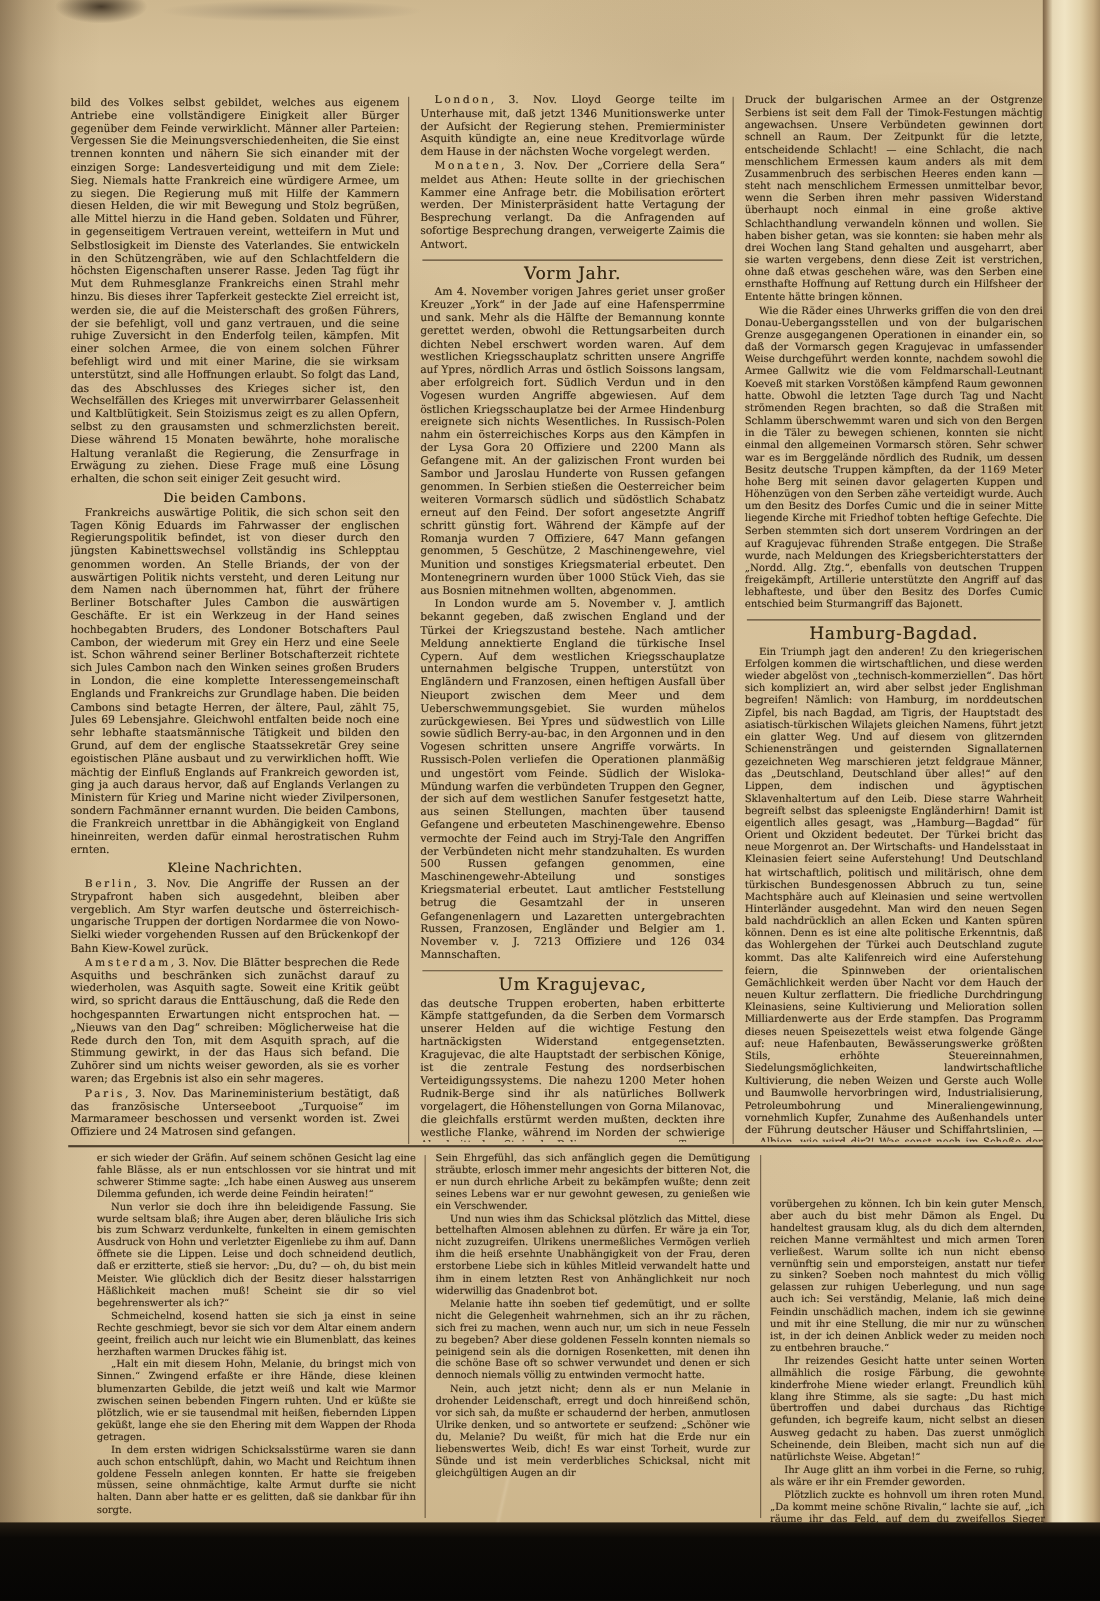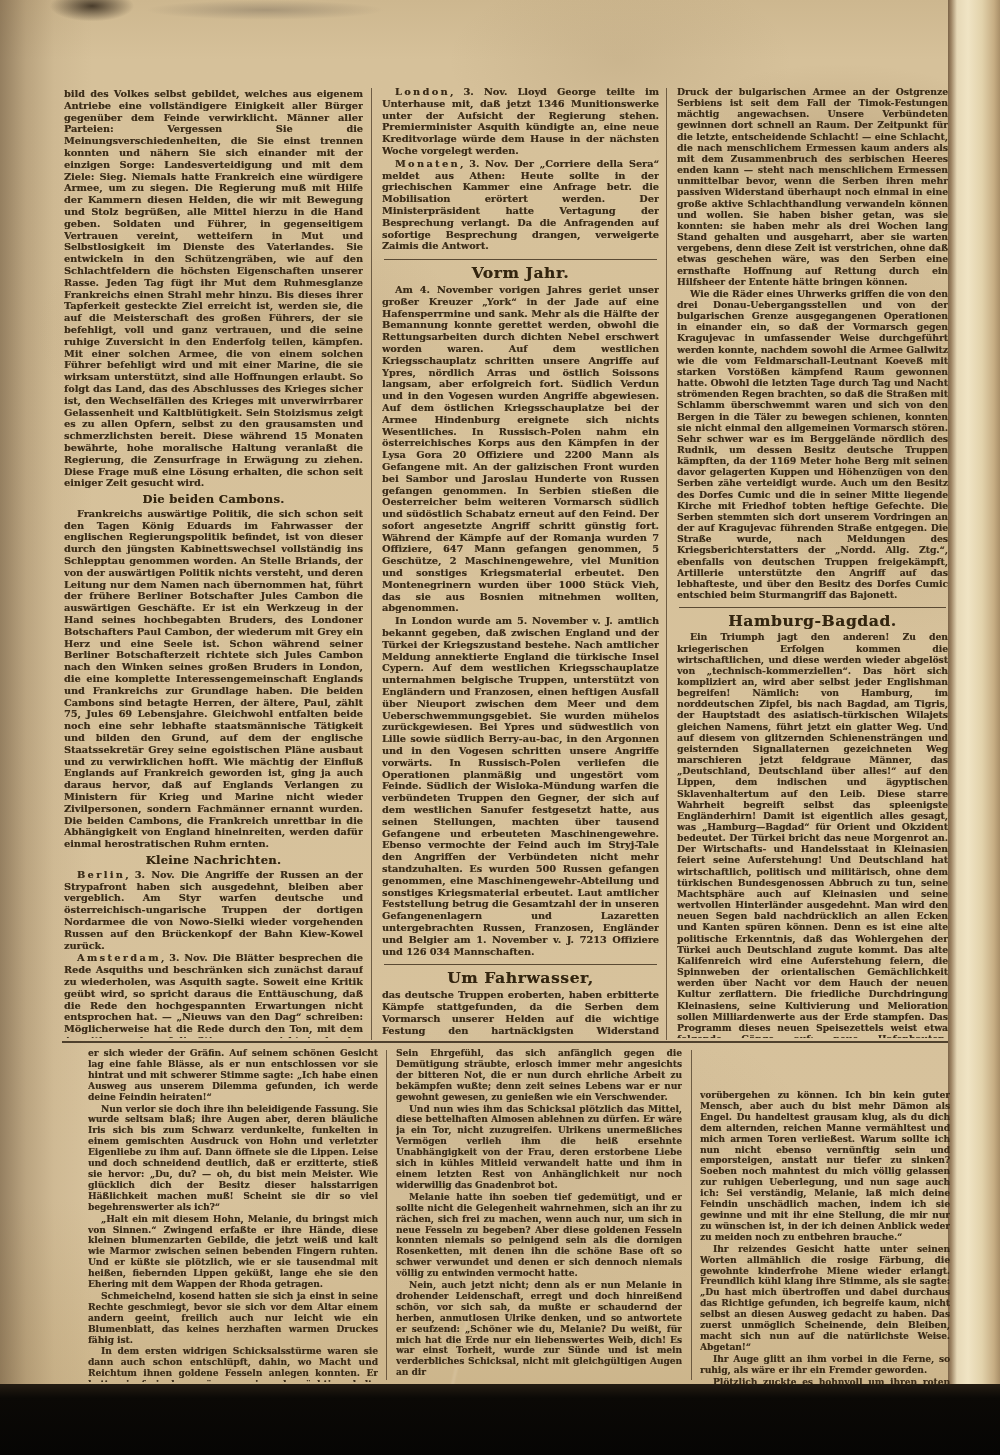--- a/index.html
+++ b/index.html
@@ -32,24 +32,24 @@
        text-shadow:0.2px 0 0 rgba(50,36,20,.55);hyphens:auto;-webkit-hyphens:auto;}
   .fs-a{font-size:9.7px;line-height:11.8px;}
   .fs-b{font-size:9.2px;line-height:11.15px;}
   .fs-c{font-size:9.0px;line-height:10.9px;}
   #tc1{left:64px;top:88px;width:299px;height:950px;}
   #tc2{left:382px;top:86px;width:277px;height:952px;}
   #tc3{left:677px;top:86px;width:271px;height:952px;}
   #fc1{left:88px;top:1048px;width:290px;height:334px;}
   #fc2{left:396px;top:1048px;width:286px;height:334px;}
   #fc3{left:700px;top:1048px;width:250px;height:334px;margin-top:42px;}
-  .para{margin:0 0 1px;text-indent:13px;font-weight:bold;}
+  .para{margin:0 0 1px;text-indent:13px;}
   .para.noind{text-indent:0;}
   .sperr{letter-spacing:2.4px;}
-  .art-head{text-align:center;font-weight:bold;font-size:11.5px;margin:5px 0 2px;color:#33250f;letter-spacing:.3px;text-indent:0;}
+  .art-head{text-align:center;font-weight:normal;font-size:11.5px;margin:5px 0 2px;color:#33250f;letter-spacing:.3px;text-indent:0;}
   .art-head.lg{font-size:15.5px;margin:7px 0 5px;letter-spacing:.6px;}
   .h-rule{border:0;border-top:1px solid rgba(48,34,18,.75);margin:7px 2px 3px;height:0;}
 </style>
 </head>
 <body>
 
 <div class="canvas">
   <div class="paper"></div>
   <div class="edge-strip"></div>
   <div class="crease"></div>
@@ -70,36 +70,36 @@
       <p class="para"><span class="sperr">Paris</span>, 3. Nov. Das Marineministerium bestätigt, daß das französische Unterseeboot „Turquoise“ im Marmarameer beschossen und versenkt worden ist. Zwei Offiziere und 24 Matrosen sind gefangen.</p>
     </div>
   <div id="tc2" class="col fs-a">
       <p class="para"><span class="sperr">London</span>, 3. Nov. Lloyd George teilte im Unterhause mit, daß jetzt 1346 Munitionswerke unter der Aufsicht der Regierung stehen. Premierminister Asquith kündigte an, eine neue Kreditvorlage würde dem Hause in der nächsten Woche vorgelegt werden.</p>
       <p class="para"><span class="sperr">Monaten</span>, 3. Nov. Der „Corriere della Sera“ meldet aus Athen: Heute sollte in der griechischen Kammer eine Anfrage betr. die Mobilisation erörtert werden. Der Ministerpräsident hatte Vertagung der Besprechung verlangt. Da die Anfragenden auf sofortige Besprechung drangen, verweigerte Zaimis die Antwort.</p>
       <div class="h-rule"></div>
       <div class="art-head lg">Vorm Jahr.</div>
       <p class="para">Am 4. November vorigen Jahres geriet unser großer Kreuzer „York“ in der Jade auf eine Hafensperrmine und sank. Mehr als die Hälfte der Bemannung konnte gerettet werden, obwohl die Rettungsarbeiten durch dichten Nebel erschwert worden waren. Auf dem westlichen Kriegsschauplatz schritten unsere Angriffe auf Ypres, nördlich Arras und östlich Soissons langsam, aber erfolgreich fort. Südlich Verdun und in den Vogesen wurden Angriffe abgewiesen. Auf dem östlichen Kriegsschauplatze bei der Armee Hindenburg ereignete sich nichts Wesentliches. In Russisch-Polen nahm ein österreichisches Korps aus den Kämpfen in der Lysa Gora 20 Offiziere und 2200 Mann als Gefangene mit. An der galizischen Front wurden bei Sambor und Jaroslau Hunderte von Russen gefangen genommen. In Serbien stießen die Oesterreicher beim weiteren Vormarsch südlich und südöstlich Schabatz erneut auf den Feind. Der sofort angesetzte Angriff schritt günstig fort. Während der Kämpfe auf der Romanja wurden 7 Offiziere, 647 Mann gefangen genommen, 5 Geschütze, 2 Maschinengewehre, viel Munition und sonstiges Kriegsmaterial erbeutet. Den Montenegrinern wurden über 1000 Stück Vieh, das sie aus Bosnien mitnehmen wollten, abgenommen.</p>
       <p class="para">In London wurde am 5. November v. J. amtlich bekannt gegeben, daß zwischen England und der Türkei der Kriegszustand bestehe. Nach amtlicher Meldung annektierte England die türkische Insel Cypern. Auf dem westlichen Kriegsschauplatze unternahmen belgische Truppen, unterstützt von Engländern und Franzosen, einen heftigen Ausfall über Nieuport zwischen dem Meer und dem Ueberschwemmungsgebiet. Sie wurden mühelos zurückgewiesen. Bei Ypres und südwestlich von Lille sowie südlich Berry-au-bac, in den Argonnen und in den Vogesen schritten unsere Angriffe vorwärts. In Russisch-Polen verliefen die Operationen planmäßig und ungestört vom Feinde. Südlich der Wisloka-Mündung warfen die verbündeten Truppen den Gegner, der sich auf dem westlichen Sanufer festgesetzt hatte, aus seinen Stellungen, machten über tausend Gefangene und erbeuteten Maschinengewehre. Ebenso vermochte der Feind auch im Stryj-Tale den Angriffen der Verbündeten nicht mehr standzuhalten. Es wurden 500 Russen gefangen genommen, eine Maschinengewehr-Abteilung und sonstiges Kriegsmaterial erbeutet. Laut amtlicher Feststellung betrug die Gesamtzahl der in unseren Gefangenenlagern und Lazaretten untergebrachten Russen, Franzosen, Engländer und Belgier am 1. November v. J. 7213 Offiziere und 126 034 Mannschaften.</p>
       <div class="h-rule"></div>
-      <div class="art-head lg">Um Fahrwasser,</div>
+      <div class="art-head lg">Um Kragujevac,</div>
       <p class="para noind">das deutsche Truppen eroberten, haben erbitterte Kämpfe stattgefunden, da die Serben dem Vormarsch unserer Helden auf die wichtige Festung den hartnäckigsten Widerstand entgegensetzten. Kragujevac, die alte Hauptstadt der serbischen Könige, ist die zentrale Festung des nordserbischen Verteidigungssystems. Die nahezu 1200 Meter hohen Rudnik-Berge sind ihr als natürliches Bollwerk vorgelagert, die Höhenstellungen von Gorna Milanovac, die gleichfalls erstürmt werden mußten, deckten ihre westliche Flanke, während im Norden der schwierige Abschnitt der Steimska-Poljava von unseren Truppen überwunden werden mußte. Mit der Räumung der Festung durch die Serben sind den siegreichen Deutschen die großartigen Arsenale und Waffenfabriken, die in Kragujevac untergebracht waren, in die Hand gefallen. Dem tapferen serbischen Heere bleibt nichts anders übrig, als zäh und und standhaft fechtend, langsam gen Südwesten abzuziehen um so zu retten, was noch zu retten ist, denn der</p>
     </div>
   <div id="tc3" class="col fs-b">
       <p class="para noind">Druck der bulgarischen Armee an der Ostgrenze Serbiens ist seit dem Fall der Timok-Festungen mächtig angewachsen. Unsere Verbündeten gewinnen dort schnell an Raum. Der Zeitpunkt für die letzte, entscheidende Schlacht! — eine Schlacht, die nach menschlichem Ermessen kaum anders als mit dem Zusammenbruch des serbischen Heeres enden kann — steht nach menschlichem Ermessen unmittelbar bevor, wenn die Serben ihren mehr passiven Widerstand überhaupt noch einmal in eine große aktive Schlachthandlung verwandeln können und wollen. Sie haben bisher getan, was sie konnten: sie haben mehr als drei Wochen lang Stand gehalten und ausgeharrt, aber sie warten vergebens, denn diese Zeit ist verstrichen, ohne daß etwas geschehen wäre, was den Serben eine ernsthafte Hoffnung auf Rettung durch ein Hilfsheer der Entente hätte bringen können.</p>
       <p class="para">Wie die Räder eines Uhrwerks griffen die von den drei Donau-Uebergangsstellen und von der bulgarischen Grenze ausgegangenen Operationen in einander ein, so daß der Vormarsch gegen Kragujevac in umfassender Weise durchgeführt werden konnte, nachdem sowohl die Armee Gallwitz wie die vom Feldmarschall-Leutnant Koeveß mit starken Vorstößen kämpfend Raum gewonnen hatte. Obwohl die letzten Tage durch Tag und Nacht strömenden Regen brachten, so daß die Straßen mit Schlamm überschwemmt waren und sich von den Bergen in die Täler zu bewegen schienen, konnten sie nicht einmal den allgemeinen Vormarsch stören. Sehr schwer war es im Berggelände nördlich des Rudnik, um dessen Besitz deutsche Truppen kämpften, da der 1169 Meter hohe Berg mit seinen davor gelagerten Kuppen und Höhenzügen von den Serben zähe verteidigt wurde. Auch um den Besitz des Dorfes Cumic und die in seiner Mitte liegende Kirche mit Friedhof tobten heftige Gefechte. Die Serben stemmten sich dort unserem Vordringen an der auf Kragujevac führenden Straße entgegen. Die Straße wurde, nach Meldungen des Kriegsberichterstatters der „Nordd. Allg. Ztg.“, ebenfalls von deutschen Truppen freigekämpft, Artillerie unterstützte den Angriff auf das lebhafteste, und über den Besitz des Dorfes Cumic entschied beim Sturmangriff das Bajonett.</p>
       <div class="h-rule"></div>
       <div class="art-head lg">Hamburg-Bagdad.</div>
       <p class="para">Ein Triumph jagt den anderen! Zu den kriegerischen Erfolgen kommen die wirtschaftlichen, und diese werden wieder abgelöst von „technisch-kommerziellen“. Das hört sich kompliziert an, wird aber selbst jeder Englishman begreifen! Nämlich: von Hamburg, im norddeutschen Zipfel, bis nach Bagdad, am Tigris, der Hauptstadt des asiatisch-türkischen Wilajets gleichen Namens, führt jetzt ein glatter Weg. Und auf diesem von glitzernden Schienensträngen und geisternden Signallaternen gezeichneten Weg marschieren jetzt feldgraue Männer, das „Deutschland, Deutschland über alles!“ auf den Lippen, dem indischen und ägyptischen Sklavenhaltertum auf den Leib. Diese starre Wahrheit begreift selbst das spleenigste Engländerhirn! Damit ist eigentlich alles gesagt, was „Hamburg—Bagdad“ für Orient und Okzident bedeutet. Der Türkei bricht das neue Morgenrot an. Der Wirtschafts- und Handelsstaat in Kleinasien feiert seine Auferstehung! Und Deutschland hat wirtschaftlich, politisch und militärisch, ohne dem türkischen Bundesgenossen Abbruch zu tun, seine Machtsphäre auch auf Kleinasien und seine wertvollen Hinterländer ausgedehnt. Man wird den neuen Segen bald nachdrücklich an allen Ecken und Kanten spüren können. Denn es ist eine alte politische Erkenntnis, daß das Wohlergehen der Türkei auch Deutschland zugute kommt. Das alte Kalifenreich wird eine Auferstehung feiern, die Spinnweben der orientalischen Gemächlichkeit werden über Nacht vor dem Hauch der neuen Kultur zerflattern. Die friedliche Durchdringung Kleinasiens, seine Kultivierung und Melioration sollen Milliardenwerte aus der Erde stampfen. Das Programm dieses neuen Speisezettels weist etwa folgende Gänge auf: neue Hafenbauten, Bewässerungswerke größten Stils, erhöhte Steuereinnahmen, Siedelungsmöglichkeiten, landwirtschaftliche Kultivierung, die neben Weizen und Gerste auch Wolle und Baumwolle hervorbringen wird, Industrialisierung, Petroleumbohrung und Mineraliengewinnung, vornehmlich Kupfer, Zunahme des Außenhandels unter der Führung deutscher Häuser und Schiffahrtslinien, — — Albion, wie wird dir?! Was sonst noch im Schoße der Götter ruhen mag, das wissen zur Zeit nur ... die deut-</p>
     </div>
 
   <div id="fc1" class="col fs-c">
       <p class="para noind">er sich wieder der Gräfin. Auf seinem schönen Gesicht lag eine fahle Blässe, als er nun entschlossen vor sie hintrat und mit schwerer Stimme sagte: „Ich habe einen Ausweg aus unserem Dilemma gefunden, ich werde deine Feindin heiraten!“</p>
       <p class="para">Nun verlor sie doch ihre ihn beleidigende Fassung. Sie wurde seltsam blaß; ihre Augen aber, deren bläuliche Iris sich bis zum Schwarz verdunkelte, funkelten in einem gemischten Ausdruck von Hohn und verletzter Eigenliebe zu ihm auf. Dann öffnete sie die Lippen. Leise und doch schneidend deutlich, daß er erzitterte, stieß sie hervor: „Du, du? — oh, du bist mein Meister. Wie glücklich dich der Besitz dieser halsstarrigen Häßlichkeit machen muß! Scheint sie dir so viel begehrenswerter als ich?“</p>
+      <p class="para">Schmeichelnd, kosend hatten sie sich ja einst in seine Rechte geschmiegt, bevor sie sich vor dem Altar einem andern geeint, freilich auch nur leicht wie ein Blumenblatt, das keines herzhaften warmen Druckes fähig ist.</p>
       <p class="para">„Halt ein mit diesem Hohn, Melanie, du bringst mich von Sinnen.“ Zwingend erfaßte er ihre Hände, diese kleinen blumenzarten Gebilde, die jetzt weiß und kalt wie Marmor zwischen seinen bebenden Fingern ruhten. Und er küßte sie plötzlich, wie er sie tausendmal mit heißen, fiebernden Lippen geküßt, lange ehe sie den Ehering mit dem Wappen der Rhoda getragen.</p>
-      <p class="para">Schmeichelnd, kosend hatten sie sich ja einst in seine Rechte geschmiegt, bevor sie sich vor dem Altar einem andern geeint, freilich auch nur leicht wie ein Blumenblatt, das keines herzhaften warmen Druckes fähig ist.</p>
       <p class="para">In dem ersten widrigen Schicksalsstürme waren sie dann auch schon entschlüpft, dahin, wo Macht und Reichtum ihnen goldene Fesseln anlegen konnten. Er hatte sie freigeben müssen, seine ohnmächtige, kalte Armut durfte sie nicht halten. Dann aber hatte er es gelitten, daß sie dankbar für ihn sorgte.</p>
     </div>
   <div id="fc2" class="col fs-c">
       <p class="para noind">Sein Ehrgefühl, das sich anfänglich gegen die Demütigung sträubte, erlosch immer mehr angesichts der bitteren Not, die er nun durch ehrliche Arbeit zu bekämpfen wußte; denn zeit seines Lebens war er nur gewohnt gewesen, zu genießen wie ein Verschwender.</p>
       <p class="para">Und nun wies ihm das Schicksal plötzlich das Mittel, diese bettelhaften Almosen ablehnen zu dürfen. Er wäre ja ein Tor, nicht zuzugreifen. Ulrikens unermeßliches Vermögen verlieh ihm die heiß ersehnte Unabhängigkeit von der Frau, deren erstorbene Liebe sich in kühles Mitleid verwandelt hatte und ihm in einem letzten Rest von Anhänglichkeit nur noch widerwillig das Gnadenbrot bot.</p>
       <p class="para">Melanie hatte ihn soeben tief gedemütigt, und er sollte nicht die Gelegenheit wahrnehmen, sich an ihr zu rächen, sich frei zu machen, wenn auch nur, um sich in neue Fesseln zu begeben? Aber diese goldenen Fesseln konnten niemals so peinigend sein als die dornigen Rosenketten, mit denen ihn die schöne Base oft so schwer verwundet und denen er sich dennoch niemals völlig zu entwinden vermocht hatte.</p>
       <p class="para">Nein, auch jetzt nicht; denn als er nun Melanie in drohender Leidenschaft, erregt und doch hinreißend schön, vor sich sah, da mußte er schaudernd der herben, anmutlosen Ulrike denken, und so antwortete er seufzend: „Schöner wie du, Melanie? Du weißt, für mich hat die Erde nur ein liebenswertes Weib, dich! Es war einst Torheit, wurde zur Sünde und ist mein verderbliches Schicksal, nicht mit gleichgültigen Augen an dir</p>
     </div>
   <div id="fc3" class="col fs-c">
       <p class="para noind">vorübergehen zu können. Ich bin kein guter Mensch, aber auch du bist mehr Dämon als Engel. Du handeltest grausam klug, als du dich dem alternden, reichen Manne vermähltest und mich armen Toren verließest. Warum sollte ich nun nicht ebenso vernünftig sein und emporsteigen, anstatt nur tiefer zu sinken? Soeben noch mahntest du mich völlig gelassen zur ruhigen Ueberlegung, und nun sage auch ich: Sei verständig, Melanie, laß mich deine Feindin unschädlich machen, indem ich sie gewinne und mit ihr eine Stellung, die mir nur zu wünschen ist, in der ich deinen Anblick weder zu meiden noch zu entbehren brauche.“</p>

